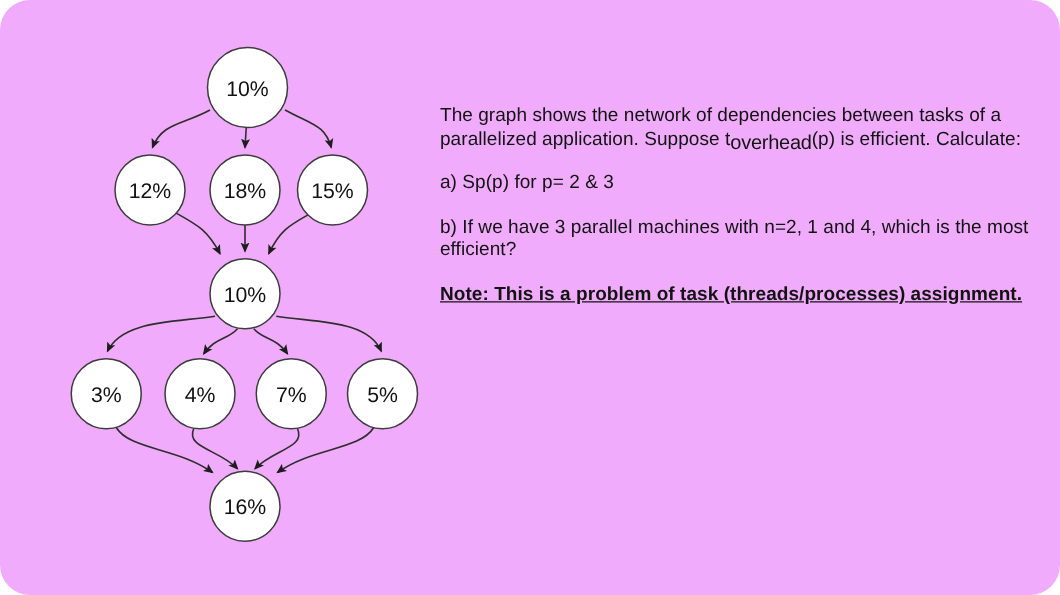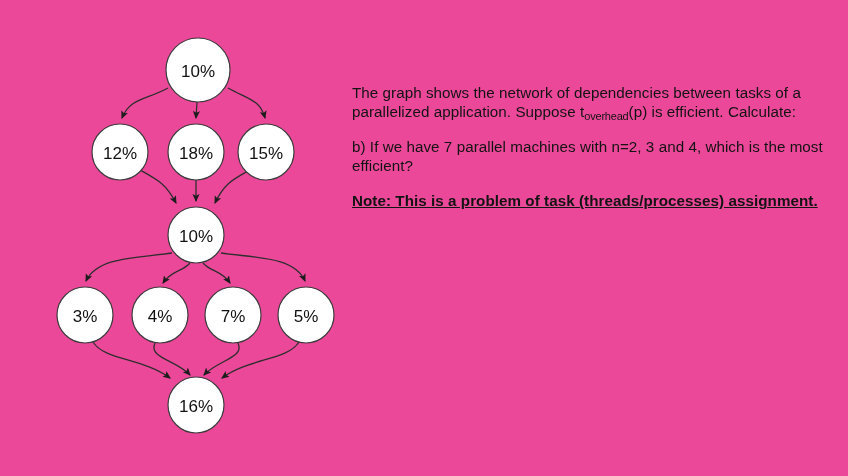--- a/index.html
+++ b/index.html
@@ -11,21 +11,22 @@
     width: 848px;
     height: 476px;
     font-family: "Liberation Sans", sans-serif;
     color: #1a1a1a;
     position: relative;
     overflow: hidden;
   }
   #root {
     position: absolute;
     inset: 0;
-    background: #ec4899;
+    background: #f0abfc;
+    border-radius: 24px;
   }
 
   
   #graph-panel {
     position: absolute;
     left: 0;
     top: 0;
     width: 348px;
     height: 476px;
   }
@@ -68,21 +69,21 @@
   }
   .para.tight {
     margin-bottom: 16px;
   }
   .para.note {
     font-weight: bold;
     margin-bottom: 0;
     text-decoration: underline;
   }
   .sub {
-    font-size: 11px;
+    font-size: 16px;
     vertical-align: baseline;
     position: relative;
     top: 3px;
     letter-spacing: -0.2px;
     margin-top: 38px;
   }
 </style>
 </head>
 <body>
 
@@ -164,19 +165,20 @@
             <text class="node-label" x="196" y="406">16%</text>
           </g>
         </g>
     </svg>
   </div>
 
   <div id="text-panel">
 
     <p class="para tight"><span>The graph shows the network of dependencies between tasks of a parallelized application. Suppose t</span><span class="sub">overhead</span><span>(p) is efficient. Calculate:</span></p>
 
+    <p class="para">a) Sp(p) for p= 2 &amp; 3</p>
 
-    <p class="para">b) If we have 7 parallel machines with n=2, 3 and 4, which is the most efficient?</p>
+    <p class="para">b) If we have 3 parallel machines with n=2, 1 and 4, which is the most efficient?</p>
 
     <p class="para note">Note: This is a problem of task (threads/processes) assignment.</p>
   </div>
 
 </div>
 
 </body></html>

